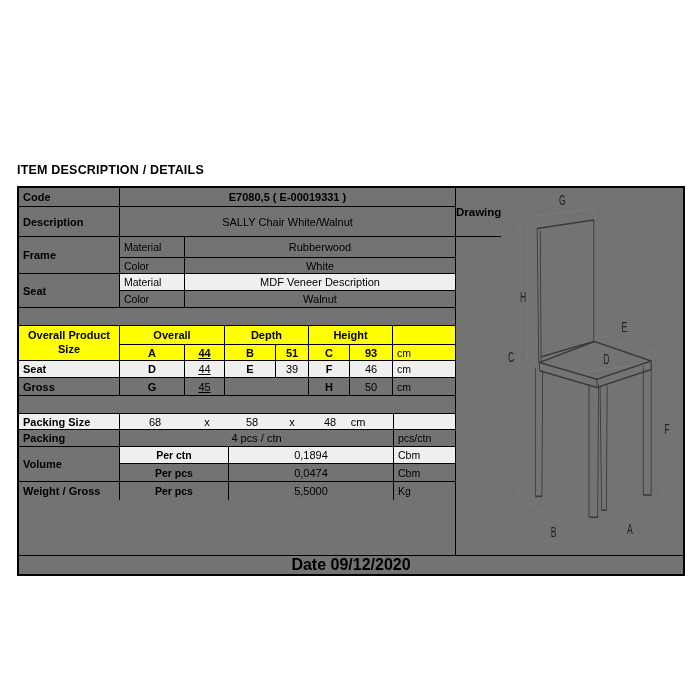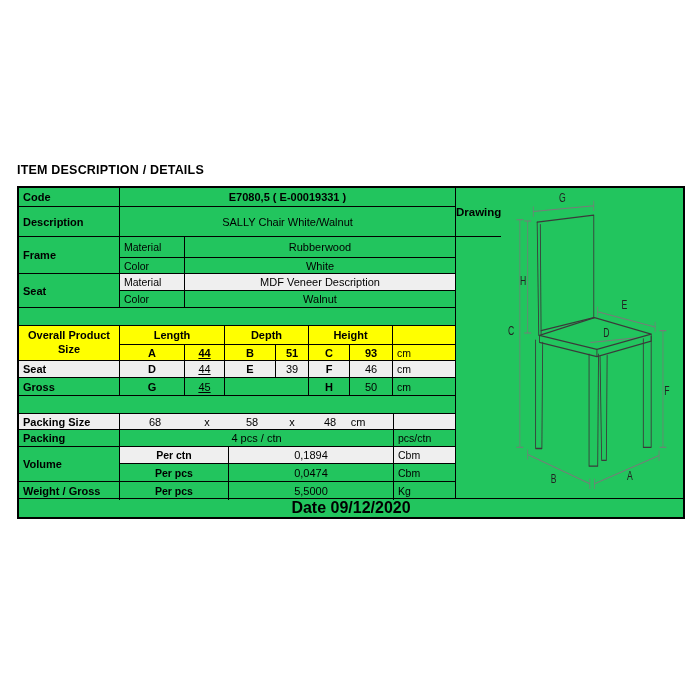--- a/index.html
+++ b/index.html
@@ -1,21 +1,21 @@
 <!DOCTYPE html>
 <html><head>
 <meta charset="utf-8">
 <style>
   html,body{margin:0;padding:0;background:#ffffff;}
   body{width:700px;height:700px;position:relative;font-family:"Liberation Sans",sans-serif;color:#000;}
   .sheet{position:absolute;inset:0;background:#fff;}
   .doc-title{position:absolute;left:17px;top:163px;width:668px;text-align:left;
              font-weight:bold;font-size:12.5px;letter-spacing:.2px;}
-  .tbl{position:absolute;left:17px;top:186px;width:668px;height:333px;border:2px solid #000;
-       box-sizing:border-box;display:flex;flex-direction:column;background:#22c55e;}
+  .tbl{position:absolute;left:17px;top:186px;width:668px;height:390px;border:2px solid #000;
+       box-sizing:border-box;display:flex;flex-direction:column;background:#737373;}
   .main{display:flex;flex:1 1 auto;min-height:0;}
   .left-pane{width:437px;border-right:1.5px solid #000;box-sizing:border-box;display:flex;flex-direction:column;}
   .right-pane{flex:1;display:flex;flex-direction:row;min-width:0;}
   .row{display:flex;border-bottom:1px solid #000;box-sizing:border-box;flex:0 0 auto;align-items:stretch;}
   .row.nob{border-bottom:none;}
   .c{border-right:1px solid #000;box-sizing:border-box;display:flex;align-items:center;justify-content:center;
      font-size:11px;overflow:hidden;white-space:nowrap;}
   .c.last{border-right:none;flex:1 1 auto;}
   .lbl{font-weight:bold;justify-content:flex-start;padding-left:4px;}
   .lft{justify-content:flex-start;padding-left:4px;}
@@ -101,21 +101,21 @@
             </div>
           </div>
         </div>
 
         <div class="row" style="height:18px"></div>
 
         <div class="row" style="height:35px">
           <div class="c lbl w101 yellow two-line b" style="justify-content: center; padding-left: 0px; white-space: normal; font-size: 11px;">Overall Product Size</div>
           <div class="colgrp">
             <div class="subrow yellow" style="height:19px">
-              <div class="c b w105">Length</div>
+              <div class="c b w105">Overall</div>
               <div class="c b w84">Depth</div>
               <div class="c b w84">Height</div>
               <div class="c last"></div>
             </div>
             <div class="subrow lastsub yellow">
               <div class="c b w65">A</div>
               <div class="c b w40">44</div>
               <div class="c b w51">B</div>
               <div class="c b w33">51</div>
               <div class="c b w41">C</div>

